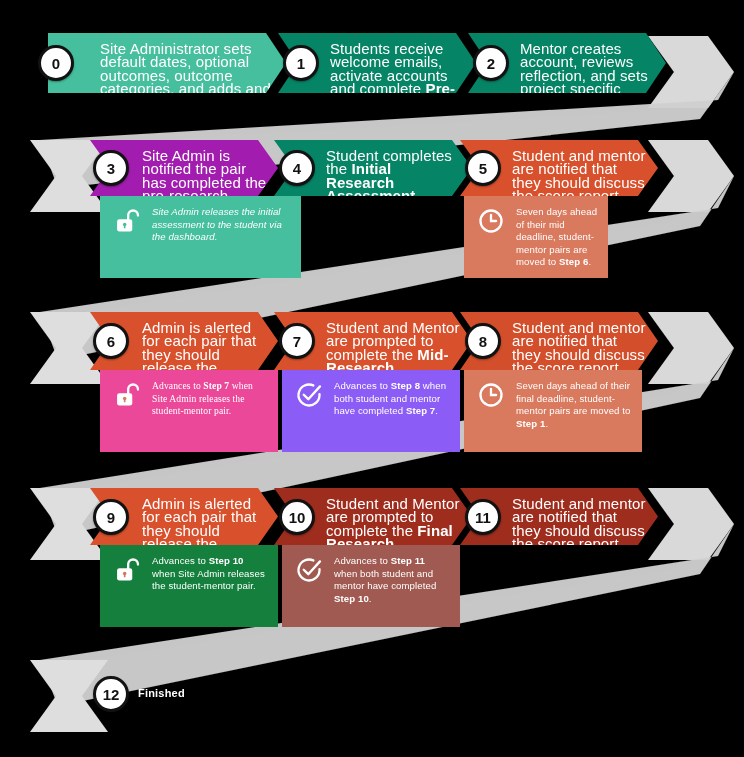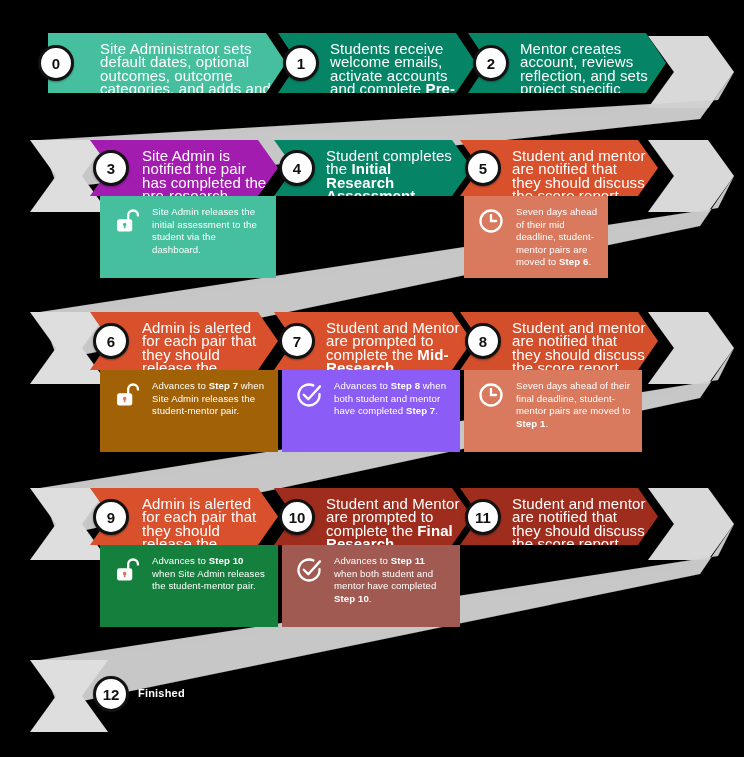--- a/index.html
+++ b/index.html
@@ -150,21 +150,21 @@
         <div class="chev-text">Mentor creates account, reviews reflection, and sets project specific outcomes; email is sent to the student</div>
       </div>
     </div>
     <div class="num" style="left:473px; top:45px;">
       <span>2</span>
     </div>
   </div>
 
   <div class="row">
 
-    <div class="sub" style="left:100px; top:196px; width:176px; height:82px; background:#45bf9e;">
+    <div class="sub" style="left:100px; top:196px; width:201px; height:82px; background:#45bf9e;font-style:italic;">
       <span class="sub-icon">
         <svg viewBox="0 0 24 24" fill="none" stroke="#fff" stroke-width="2" stroke-linecap="round">
           <rect x="3.5" y="10.5" width="13" height="10.5" rx="2" fill="#fff" stroke="none"></rect>
           <path d="M13 10.5V7.2a4.2 4.2 0 0 1 8.4 0"></path>
           <circle cx="10" cy="15" r="1.5" fill="#45bf9e" stroke="none"></circle>
           <rect x="9.3" y="15" width="1.4" height="3.2" fill="#45bf9e" stroke="none"></rect>
         </svg>
       </span>
       <div class="sub-text"><span>Site Admin releases the initial assessment to the student via the dashboard.</span></div>
     </div>
@@ -202,21 +202,21 @@
         <div class="chev-text">Student and mentor are notified that they should discuss the score report</div>
       </div>
     </div>
     <div class="num" style="left:465px; top:150px;">
       <span>5</span>
     </div>
   </div>
 
   <div class="row">
 
-    <div class="sub" style="left:100px; top:370px; width:178px; height:82px; background:#a16207;">
+    <div class="sub" style="left:100px; top:370px; width:178px; height:82px; background:#ec4899;font-family:Liberation Serif, serif;">
       <span class="sub-icon">
         <svg viewBox="0 0 24 24" fill="none" stroke="#fff" stroke-width="2" stroke-linecap="round">
           <rect x="3.5" y="10.5" width="13" height="10.5" rx="2" fill="#fff" stroke="none"></rect>
           <path d="M13 10.5V7.2a4.2 4.2 0 0 1 8.4 0"></path>
           <circle cx="10" cy="15" r="1.5" fill="#d9795e" stroke="none"></circle>
           <rect x="9.3" y="15" width="1.4" height="3.2" fill="#d9795e" stroke="none"></rect>
         </svg>
       </span>
       <div class="sub-text"><span>Advances to </span><b>Step 7</b><span> when Site Admin releases the student-mentor pair.</span></div>
     </div>

